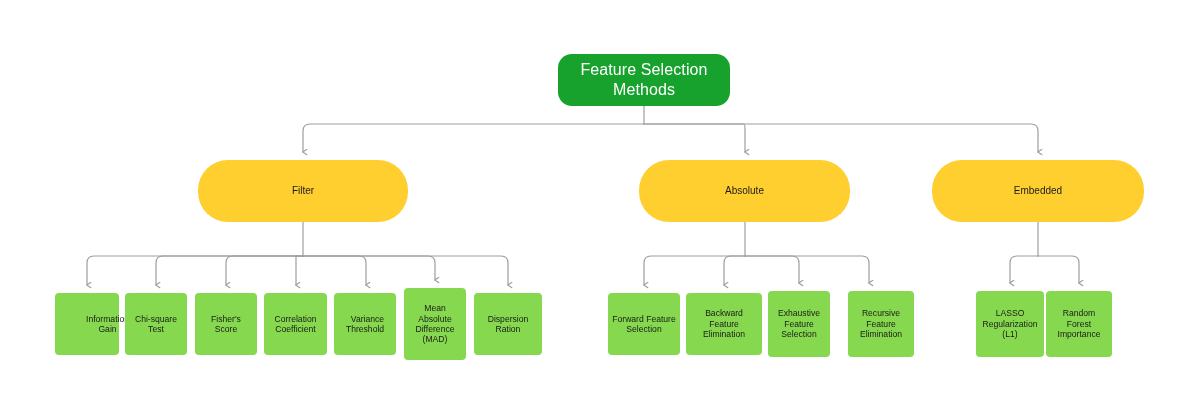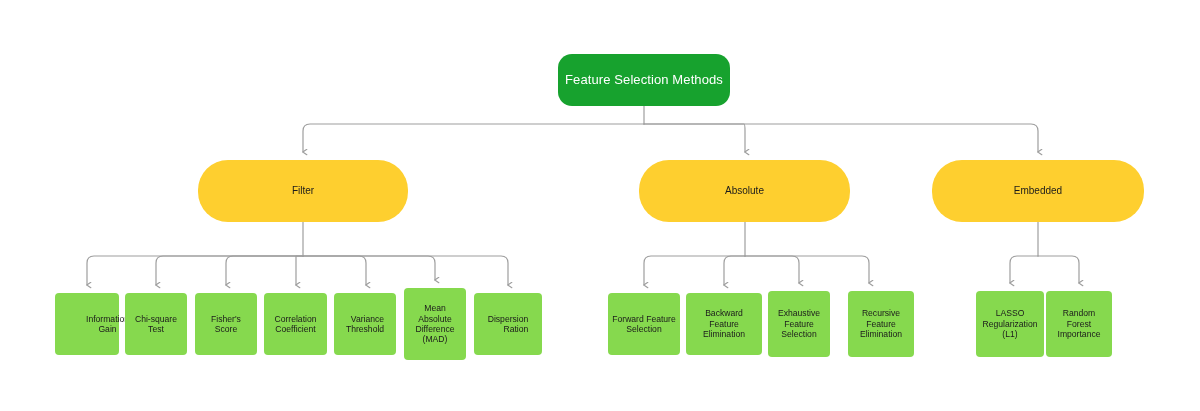--- a/index.html
+++ b/index.html
@@ -35,21 +35,21 @@
     justify-content: center;
     text-align: center;
     line-height: 1.22;
     color: #1b1b1b;
     z-index: 2;
   }
   .node-root {
     background: #17a22e;
     color: #ffffff;
     border-radius: 14px;
-    font-size: 13px;
+    font-size: 16px;
     letter-spacing: .1px;
   }
   .node-branch {
     background: #fecf2f;
     border-radius: 30px;
     font-size: 10px;
   }
   .node-leaf {
     background: #86d94e;
     border-radius: 4px;
@@ -128,21 +128,21 @@
   <div class="node node-leaf" style="left:334px;top:293px;width:62px;height:62px;text-align:right;">
     <span>Variance
 Threshold</span>
   </div>
   <div class="node node-leaf" style="left:404px;top:288px;width:62px;height:72px;">
     <span>Mean
 Absolute
 Difference
 (MAD)</span>
   </div>
-  <div class="node node-leaf" style="left:474px;top:293px;width:68px;height:62px;text-align:right;">
+  <div class="node node-leaf" style="left:474px;top:293px;width:68px;height:62px;">
     <span>Dispersion
 Ration</span>
   </div>
 
   <div class="node node-branch" style="left:639px;top:160px;width:211px;height:62px;">
     <span>Absolute</span>
   </div>
   <div class="node node-leaf" style="left:608px;top:293px;width:72px;height:62px;">
     <span>Forward Feature
 Selection</span>

